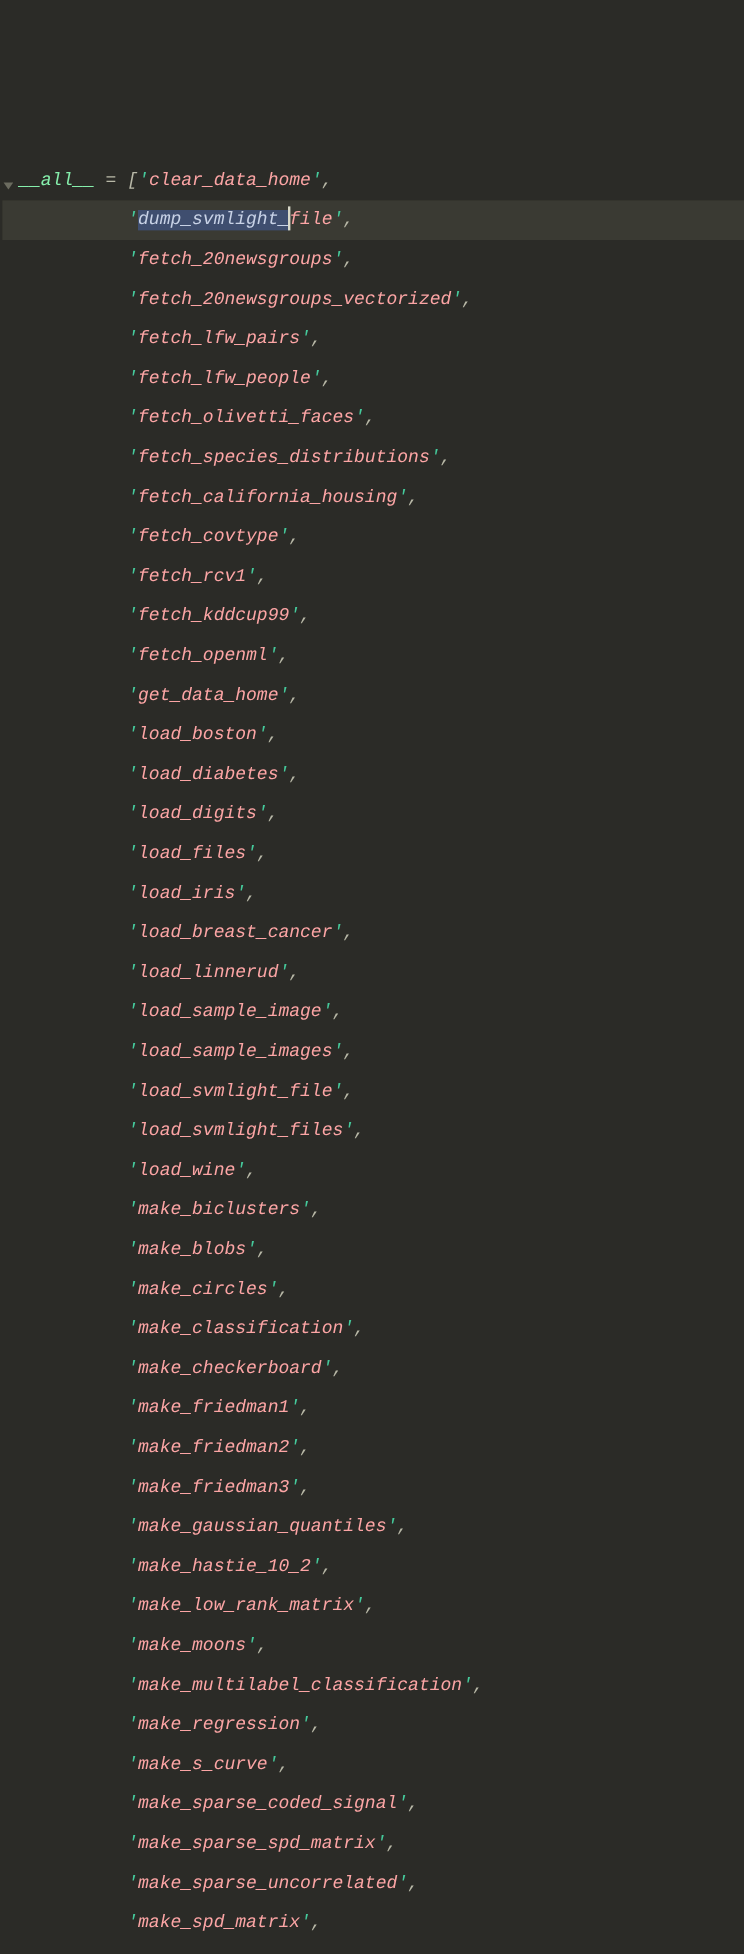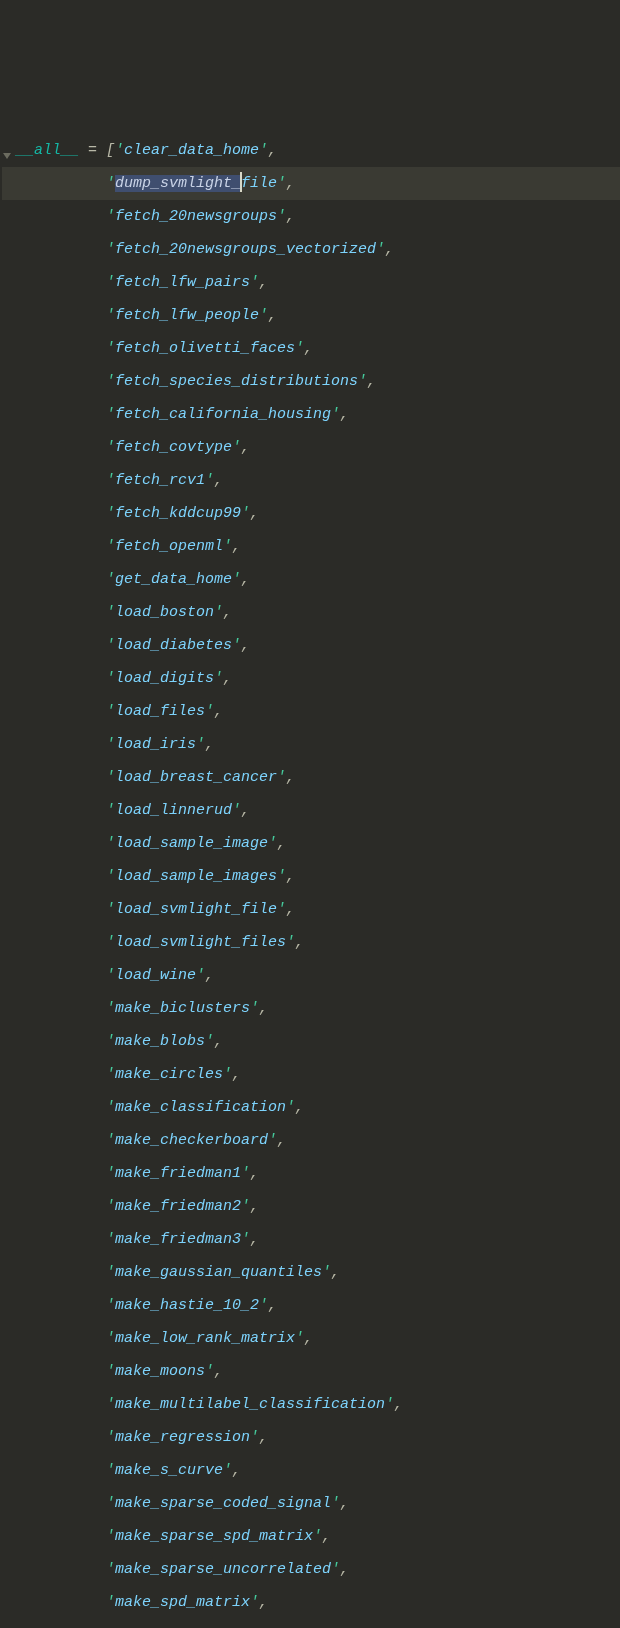--- a/index.html
+++ b/index.html
@@ -36,25 +36,25 @@
   }
   .gutter-icon {
     display: inline-block;
     width: 14px;
     height: 14px;
     vertical-align: middle;
     color: #6b6b5f;
     font-style: normal;
     font-size: 11px;
   }
-  .var { color: #14b8a6; font-style: italic; }
+  .var { color: #86efac; font-style: italic; }
   .eq  { color: #b8b8a7; }
   .br  { color: #b8b8a7; }
   .q   { color: #45c99b; }
-  .str { color: #7dd3fc; }
+  .str { color: #fca5a5; }
   .com { color: #b8b8a7; }
   .selection {
     background: #3f4e6f;
     color: #c8d2e6;
     padding: 0;
   }
   .cursor {
     display: inline-block;
     width: 2px;
     height: 20px;

